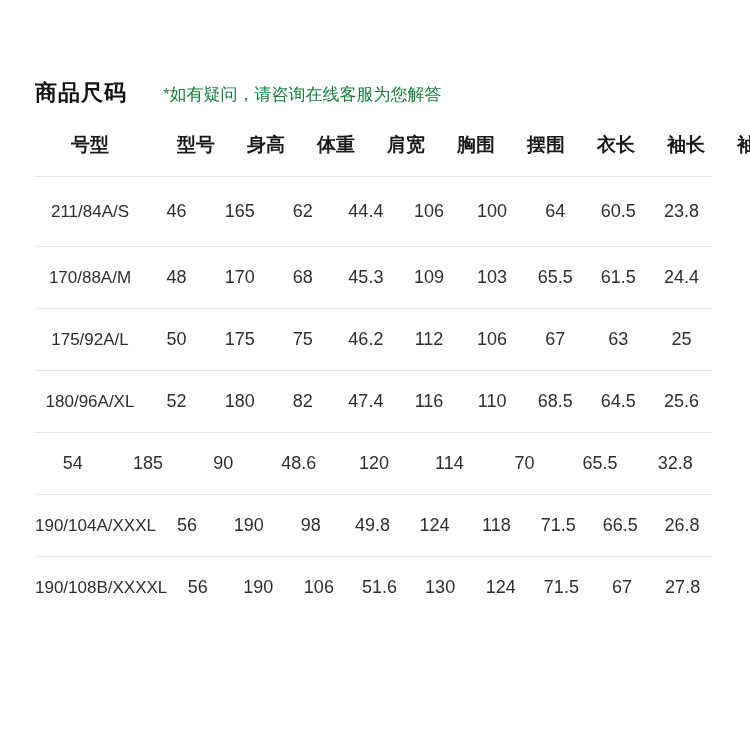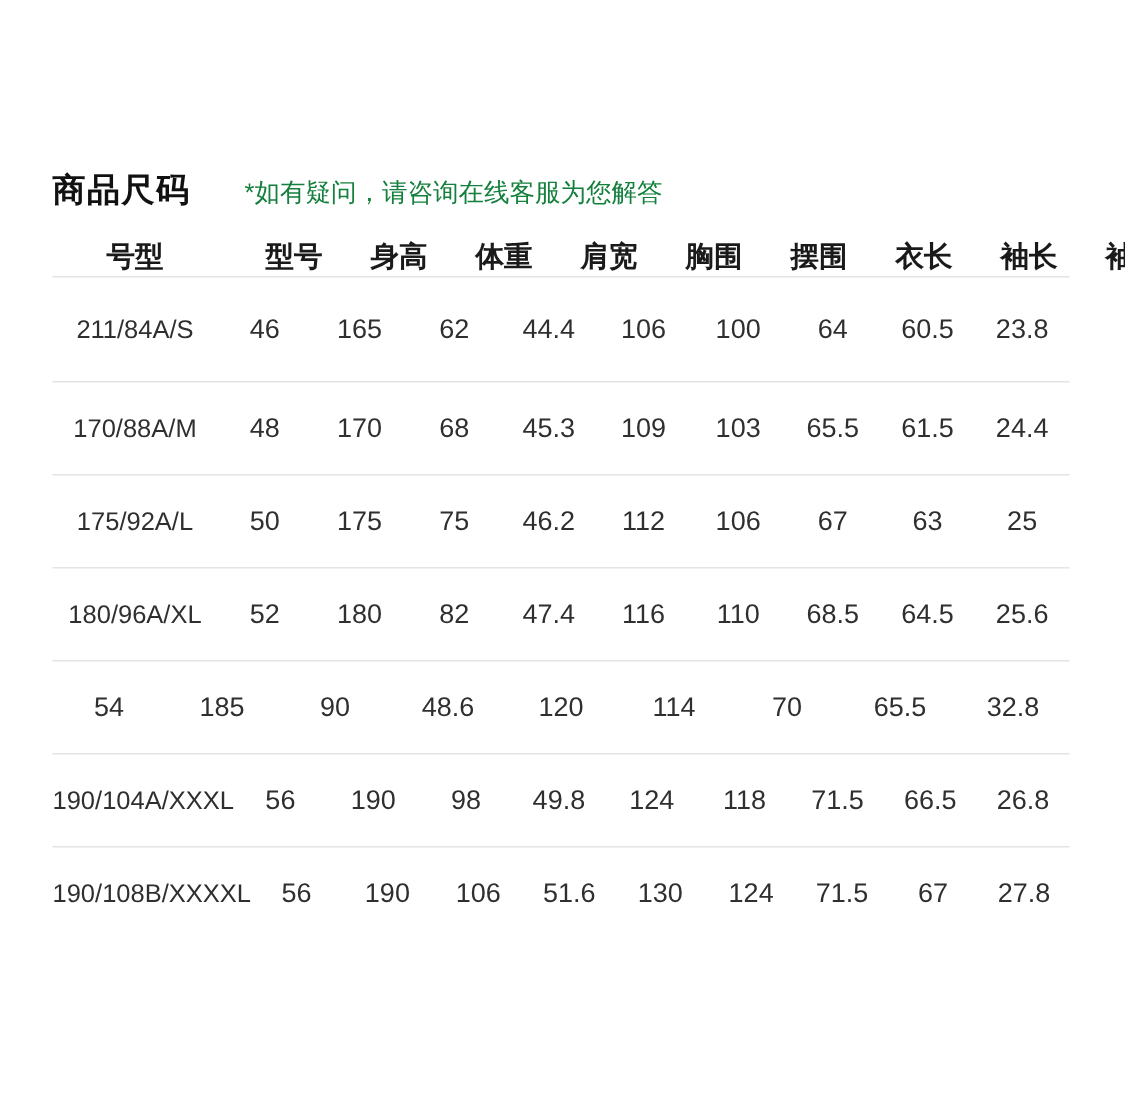--- a/index.html
+++ b/index.html
@@ -4,42 +4,42 @@
 <style>
   * { margin:0; padding:0; box-sizing:border-box; }
   html,body { background:#ffffff; }
   body {
     width:750px; height:732px;
     font-family:"Liberation Sans", sans-serif;
     overflow:hidden;
     position:relative;
   }
   .header {
-    padding:112px 0 0 35px;
+    padding:78px 0 0 35px;
     display:flex;
     align-items:baseline;
     height:104px;
   }
   .title {
     font-size:22px;
     font-weight:700;
     color:#111111;
     letter-spacing:1px;
   }
   .header-note {
     margin-left:36px;
     font-size:17px;
     color:#15803d;
   }
   .size-table {
     margin:28px 37px 0 35px; 
   }
   .thead {
     display:flex;
-    align-items:flex-end;
+    align-items:flex-start;
     height:44px;
     gap:32px;
   }
   .row {
     display:flex;
     align-items:center;
     height:62px;
     border-top:1px solid #e4e4e4;
   }
   .row.first-row { height:70px; }

